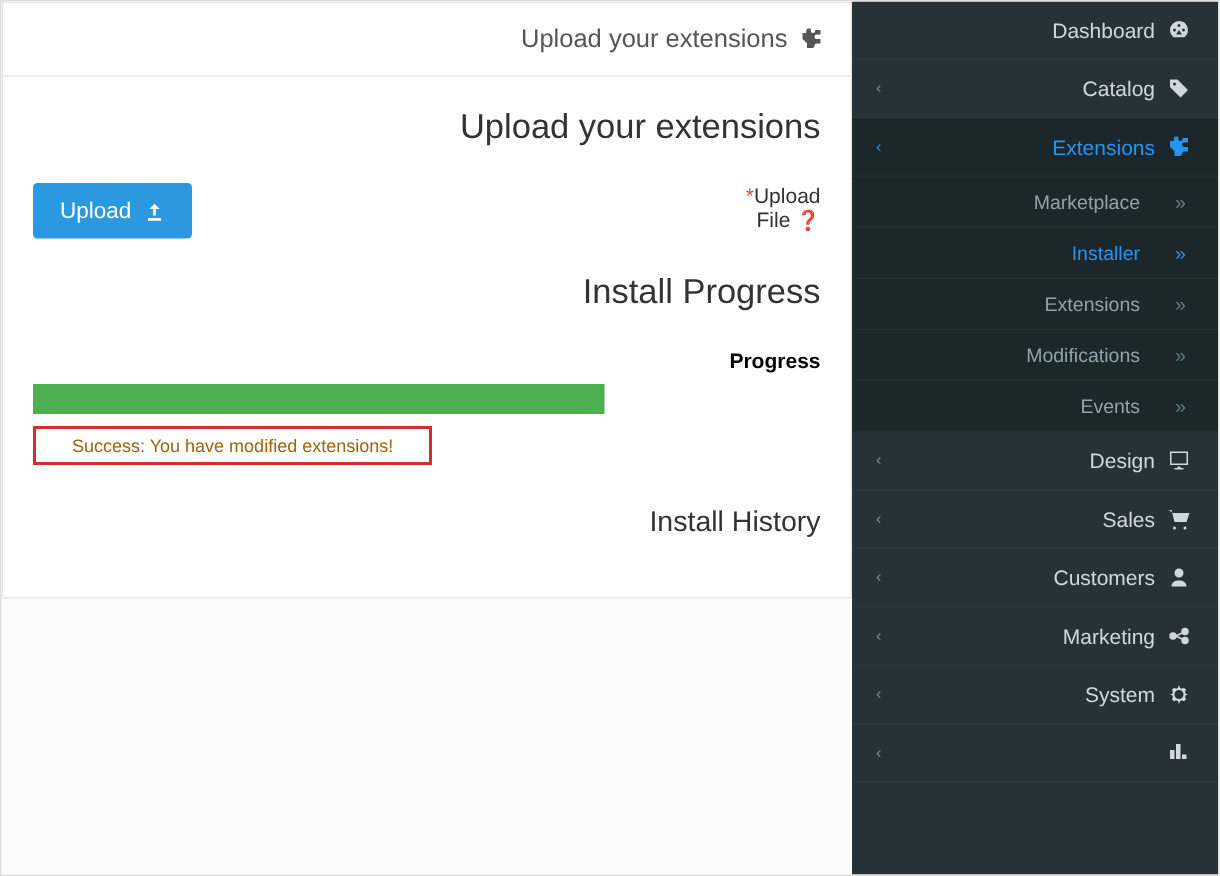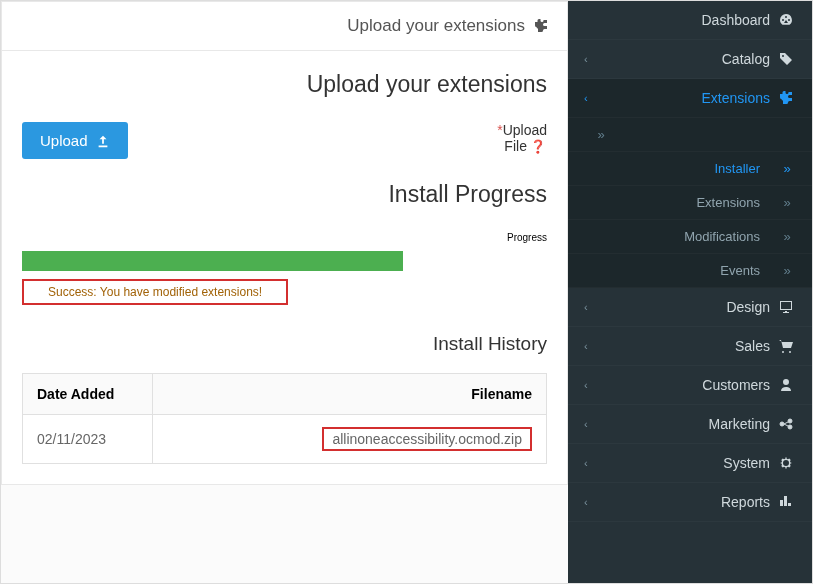--- a/index.html
+++ b/index.html
@@ -21,21 +21,21 @@
 .panel-header .puzzle { margin-left: 8px; }
 .panel-body { padding: 20px; direction: ltr; }
 .section-title { font-size: 23px; font-weight: 300; color: #333; margin-bottom: 24px; text-align: right; }
 .form-row { display: flex; align-items: flex-start; margin-bottom: 22px; direction: ltr; justify-content: space-between; }
 .form-label { text-align: right; font-weight: normal; font-size: 14px; color: #333; margin-left: 24px; }
 .required { color: #d9534f; margin-left: 3px; }
 .help { color: #3286c9; font-size: 13px; margin-top: 2px; }
 .upload-btn { background: #2b98e0; color: #fff; border: none; padding: 10px 18px; font-size: 15px; border-radius: 3px; cursor: pointer; display: flex; align-items: center; }
 .upload-btn .uico { margin-left: 8px; }
 .progress-row { display: flex; align-items: center; margin-bottom: 8px; direction: ltr; justify-content: flex-end; }
-.progress-label { font-weight: normal; font-size: 10px; margin-left: 16px; }
+.progress-label { font-weight: bold; font-size: 14px; margin-left: 16px; }
 .progress-bar { background: #4caf50; height: 20px; width: 381px; margin-right: 0; }
 .success-wrap { display: flex; justify-content: flex-start; direction: ltr; }
 .success-box { border: 2px solid #d32f2f; padding: 4px 24px; color: #a16207; font-size: 12px; display: inline-block; margin-top: 8px; }
 .history-title { font-size: 19px; font-weight: 300; color: #333; margin: 28px 0 18px 0; text-align: right; }
 table { width: 100%; border-collapse: collapse; direction: ltr; }
 th { border: 1px solid #e0e0e0; padding: 12px 14px; font-weight: bold; text-align: right; font-size: 14px; background: #fafafa; }
 th.date { text-align: left; width: 130px; }
 td { border: 1px solid #e0e0e0; padding: 12px 14px; text-align: right; font-size: 14px; color: #666; }
 td.date { text-align: left; }
 .filename-cell span { border: 2px solid #d32f2f; padding: 2px 8px; display: inline-block; }
@@ -67,20 +67,21 @@
       <span class="chevron" style="color:#2196f3">‹</span>
       <span class="label">Extensions</span>
       <span class="ico">
         <svg width="16" height="16" viewBox="0 0 16 16">
             <path fill="#2196f3" d="M6 1a1.5 1.5 0 00-1.5 1.5V4H2v3.5A1.5 1.5 0 003.5 9 1.5 1.5 0 005 10.5V14h3.5a1.5 1.5 0 001.5-1.5 1.5 1.5 0 011.5-1.5H14V8h-2.5A1.5 1.5 0 0110 6.5 1.5 1.5 0 0111.5 5H14V2h-3.5V2.5A1.5 1.5 0 019 4 1.5 1.5 0 017.5 2.5V1H6z"></path>
           </svg>
       </span>
     </div>
     <div class="sidebar-sub">
       <div class="sidebar-item">
+        <span class="label">Marketplace</span>
         <span class="ico" style="color:#607d8b">»</span>
       </div>
       <div class="sidebar-item selected">
         <span class="label">Installer</span>
         <span class="ico" style="color:#2196f3">»</span>
       </div>
       <div class="sidebar-item">
         <span class="label">Extensions</span>
         <span class="ico" style="color:#607d8b">»</span>
       </div>
@@ -133,21 +134,20 @@
       <span class="chevron">‹</span>
       <span class="label">System</span>
       <span class="ico">
         <svg width="16" height="16" viewBox="0 0 16 16">
             <path fill="#cfd8dc" d="M8 5a3 3 0 100 6 3 3 0 000-6zm-6 3l1.5-.5.5-1.2-.7-1.4 1.4-1.4 1.4.7 1.2-.5L7.8 2h.4l.5 1.7 1.2.5 1.4-.7 1.4 1.4-.7 1.4.5 1.2L14 8l-1.5.5-.5 1.2.7 1.4-1.4 1.4-1.4-.7-1.2.5L8.2 14h-.4l-.5-1.7-1.2-.5-1.4.7-1.4-1.4.7-1.4-.5-1.2L2 8z"></path>
           </svg>
       </span>
     </div>
     <div class="sidebar-item">
       <span class="chevron">‹</span>
-      <span class="label">Reports</span>
       <span class="ico">
         <svg width="16" height="16" viewBox="0 0 16 16">
             <path fill="#cfd8dc" d="M2 12h3V6H2v6zm4 0h3V2H6v10zm4 0h3V9h-3v3z"></path>
           </svg>
       </span>
     </div>
   </div>
 
   <div class="main">
     <div class="panel">
@@ -185,30 +185,16 @@
         </div>
         <div style="display:flex;justify-content:flex-start;direction:ltr">
           <div class="progress-bar"></div>
         </div>
         <div class="success-wrap">
           <div class="success-box">Success: You have modified extensions!</div>
         </div>
 
         <div class="history-title">Install History</div>
 
-        <table>
-          <thead>
-            <tr>
-              <th class="date">Date Added</th>
-              <th>Filename</th>
-            </tr>
-          </thead>
-          <tbody>
-            <tr>
-              <td class="date">02/11/2023</td>
-              <td class="filename-cell"><span>allinoneaccessibility.ocmod.zip</span></td>
-            </tr>
-          </tbody>
-        </table>
       </div>
     </div>
   </div>
 </div>
 
 </body></html>

